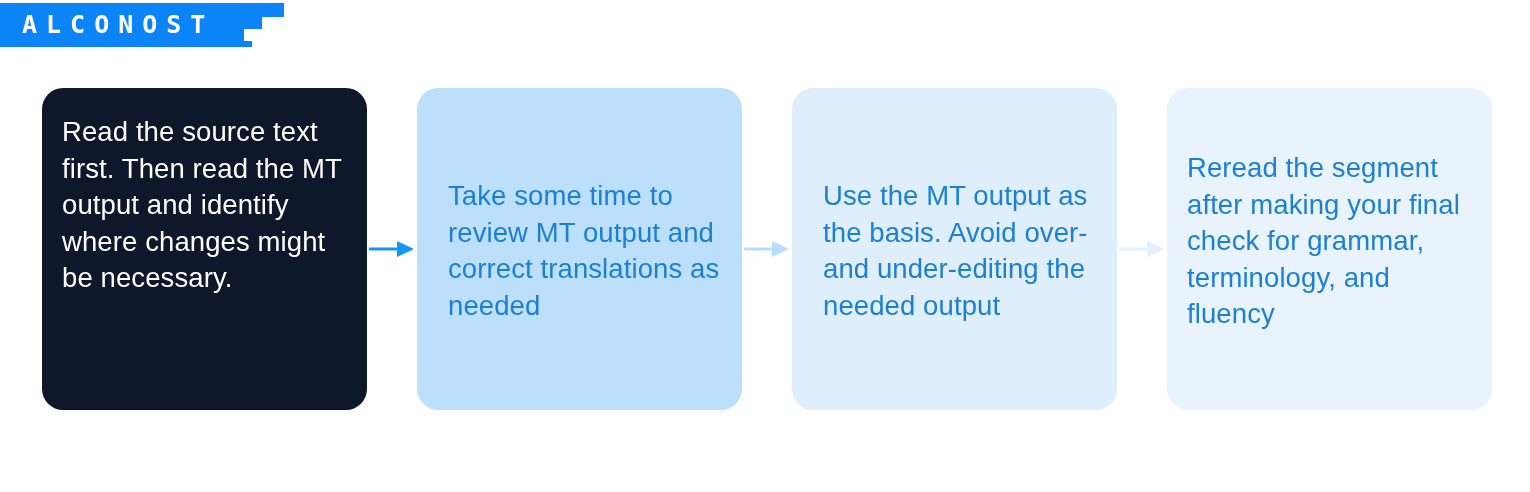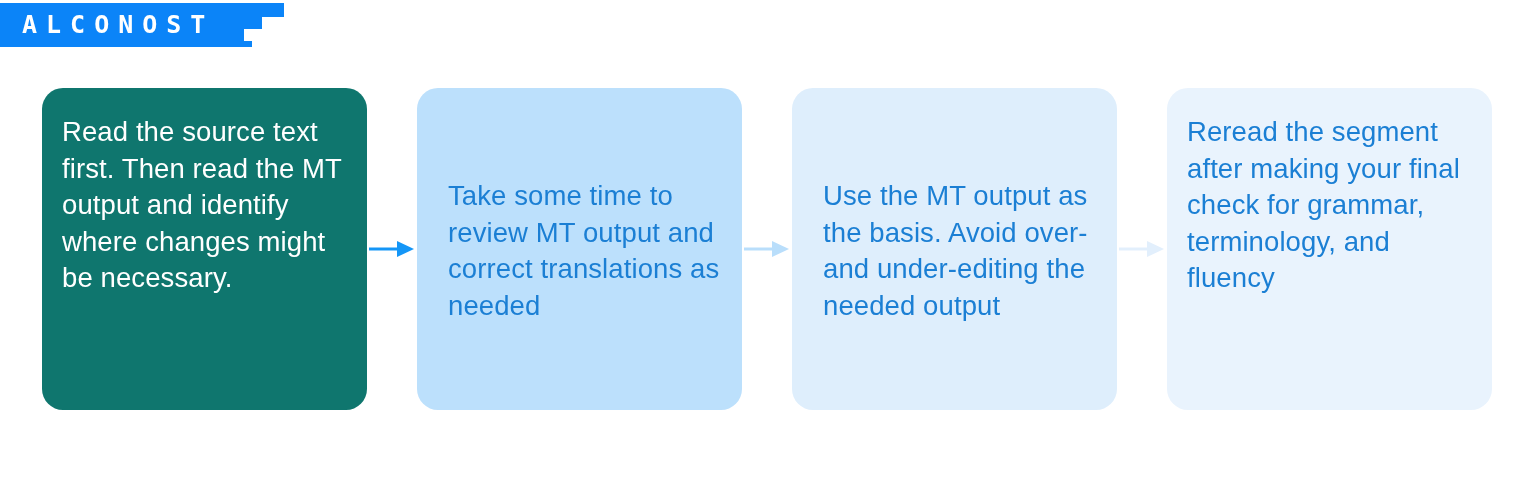--- a/index.html
+++ b/index.html
@@ -63,28 +63,28 @@
     font-size: 27.5px;
     line-height: 36.5px;
     letter-spacing: 0.1px;
     white-space: pre-line;
   }
 
   .card.align-top    { justify-content: flex-start; }
   .card.align-center { justify-content: center; padding-left: 31px; }
 
   
-  .card.c1 { background: #0f766e; }
+  .card.c1 { background: #0f172a; }
   .card.c1 .card-text { color: #ffffff; }
   .card.c2 { background: #BCE0FC; }
   .card.c2 .card-text { color: #1B7FD4; }
   .card.c3 { background: #DEEEFC; }
   .card.c3 .card-text { color: #1B7FD4; }
   .card.c4 { background: #E9F3FD; }
-  .card.c4 .card-text { color: #1B7FD4; }
+  .card.c4 .card-text { color: #1B7FD4; margin-top: 36px; }
 
   
   .arrow {
     flex: 0 0 50px;
     width: 50px;
     display: flex;
     align-items: center;
     justify-content: center;
   }
   .arrow svg { display: block; overflow: visible; }

